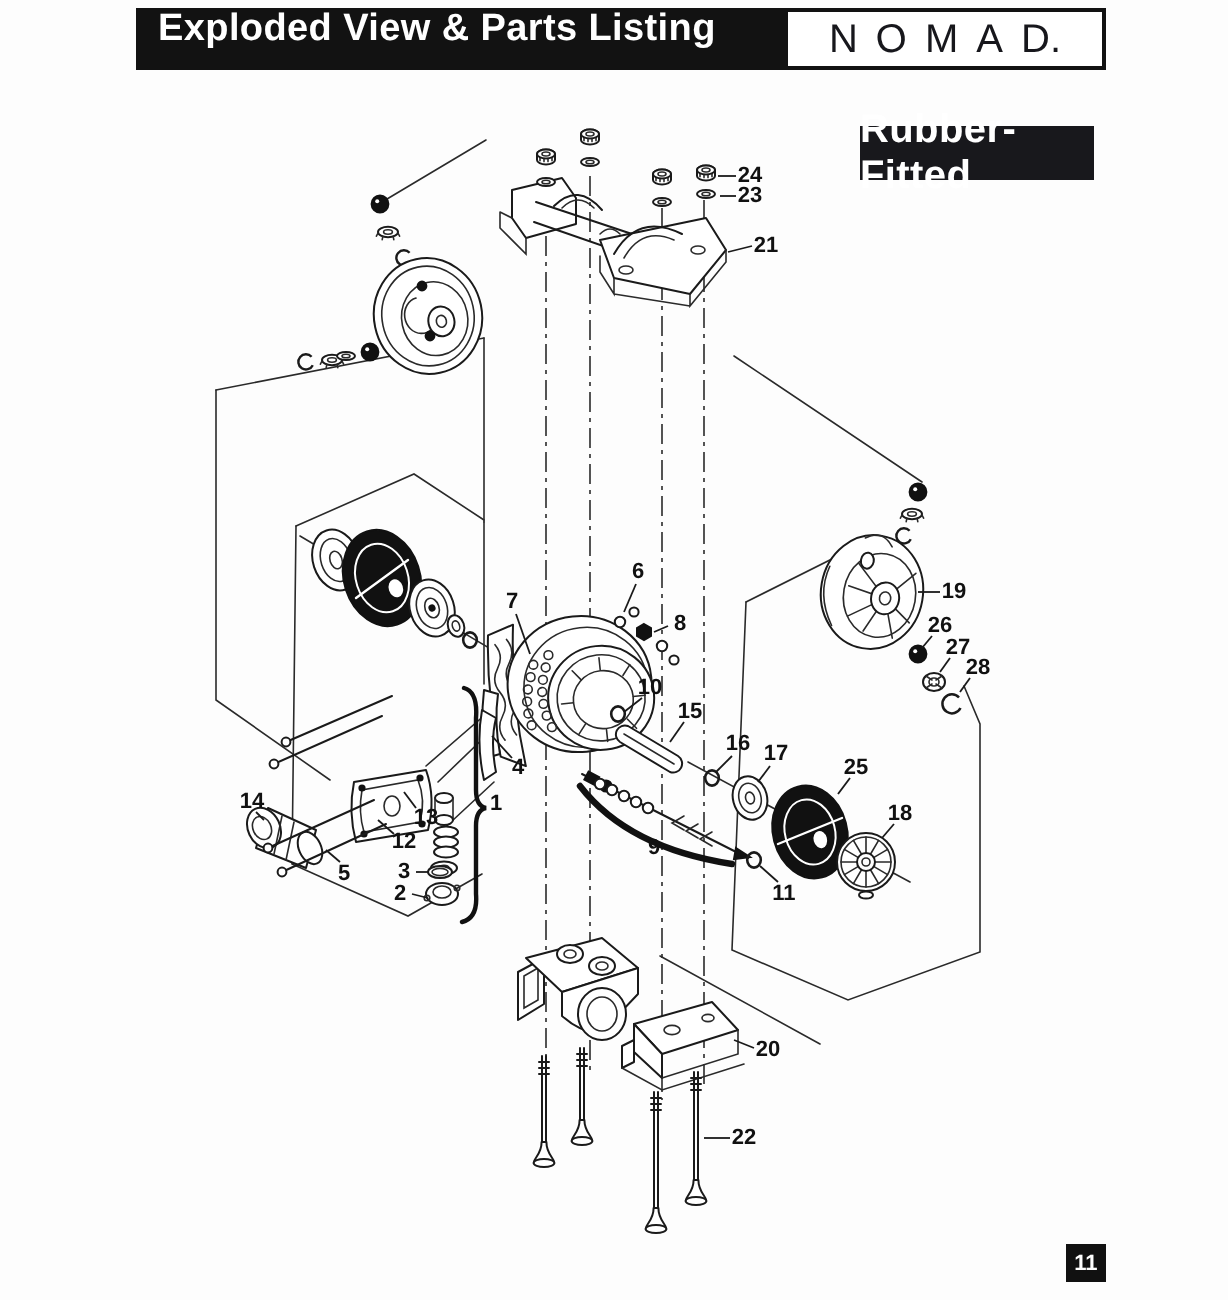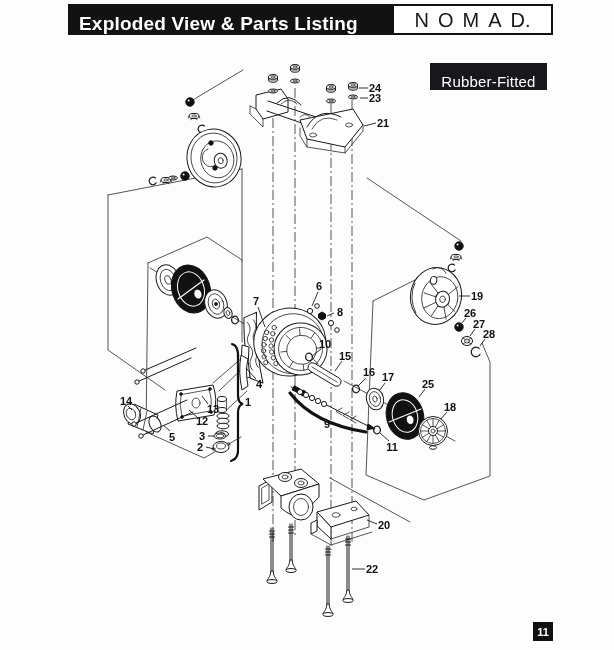--- a/index.html
+++ b/index.html
@@ -1,30 +1,30 @@
 <!DOCTYPE html>
 <html><head>
 <meta charset="utf-8">
 <style>
   html,body{margin:0;padding:0;background:#ffffff;}
   .page{position:relative;width:614px;height:650px;background:#fdfdfd;overflow:hidden;
         font-family:"Liberation Sans", sans-serif;}
   
   .hdr{position:absolute;left:68px;top:4px;width:485px;height:31px;display:flex;}
-  .hdr-bar{background:#121212;color:#fff;flex:0 0 324px;display:flex;align-items:flex-end;
+  .hdr-bar{background:#121212;color:#fff;flex:0 0 324px;display:flex;align-items:flex-start;
            padding-left:11px;box-sizing:border-box;}
   .hdr-bar span{font-size:19px;font-weight:bold;letter-spacing:.2px;white-space:nowrap;}
   .hdr-logo{flex:1;background:#fff;border:2px solid #121212;box-sizing:border-box;
             display:flex;align-items:center;justify-content:center;gap:9px;}
   .hdr-logo b{font-size:20px;font-weight:500;color:#17171c;line-height:1;}
   .hdr-logo b.o{font-weight:400;transform:rotate(-8deg);display:inline-block;}
   
   .badge{position:absolute;left:430px;top:63px;width:117px;height:27px;background:#18181c;
-         color:#fff;display:flex;align-items:flex-end;justify-content:center;
-         font-size:15px;letter-spacing:.2px;}
+         color:#fff;display:flex;align-items:center;justify-content:center;
+         font-size:20px;letter-spacing:.2px;font-weight:bold;}
   
   .pgnum{position:absolute;left:533px;top:622px;width:20px;height:19px;background:#111;
          color:#fff;font-size:11px;font-weight:bold;display:flex;align-items:center;
          justify-content:center;}
   svg{position:absolute;left:0;top:0;}
   .ln{fill:none;stroke:#1a1a1a;stroke-width:1;stroke-linecap:round;stroke-linejoin:round;}
   .thin{fill:none;stroke:#2a2a2a;stroke-width:.8;stroke-linecap:round;}
   .axis{fill:none;stroke:#2a2a2a;stroke-width:.8;stroke-dasharray:10 3 2 3;}
   .wfill{fill:#fff;stroke:#1a1a1a;stroke-width:1;stroke-linejoin:round;}
   .blk{fill:#111;stroke:#111;}

